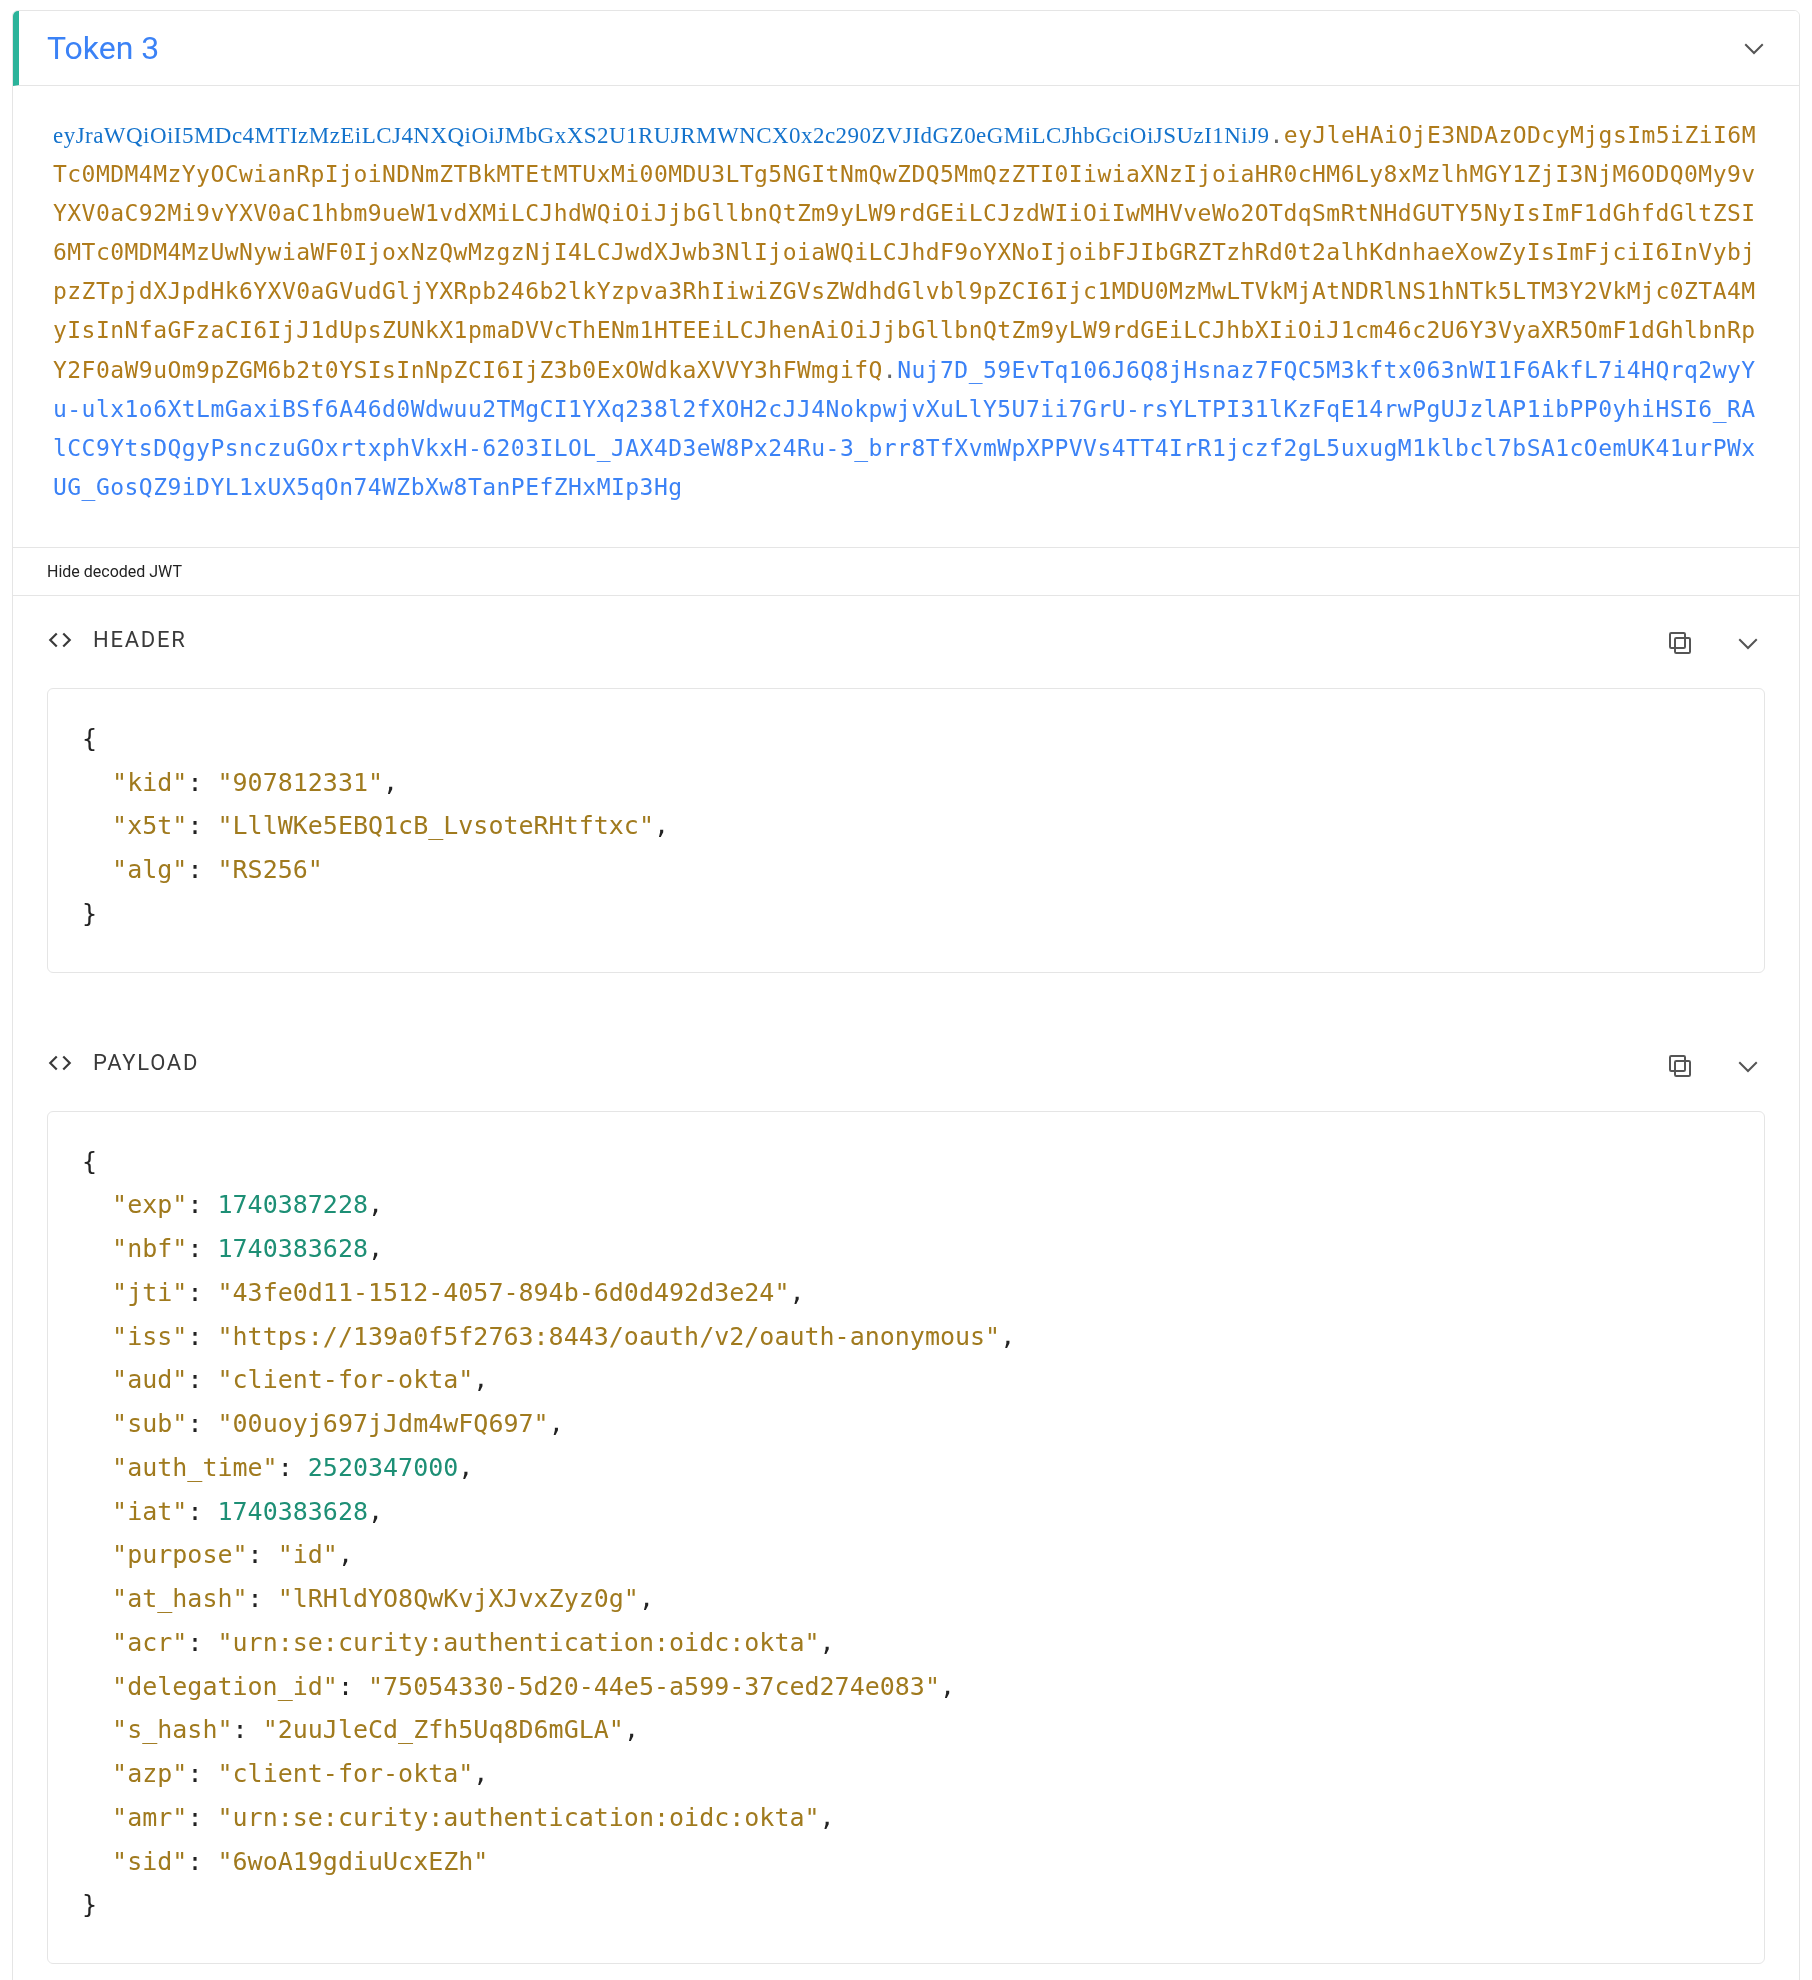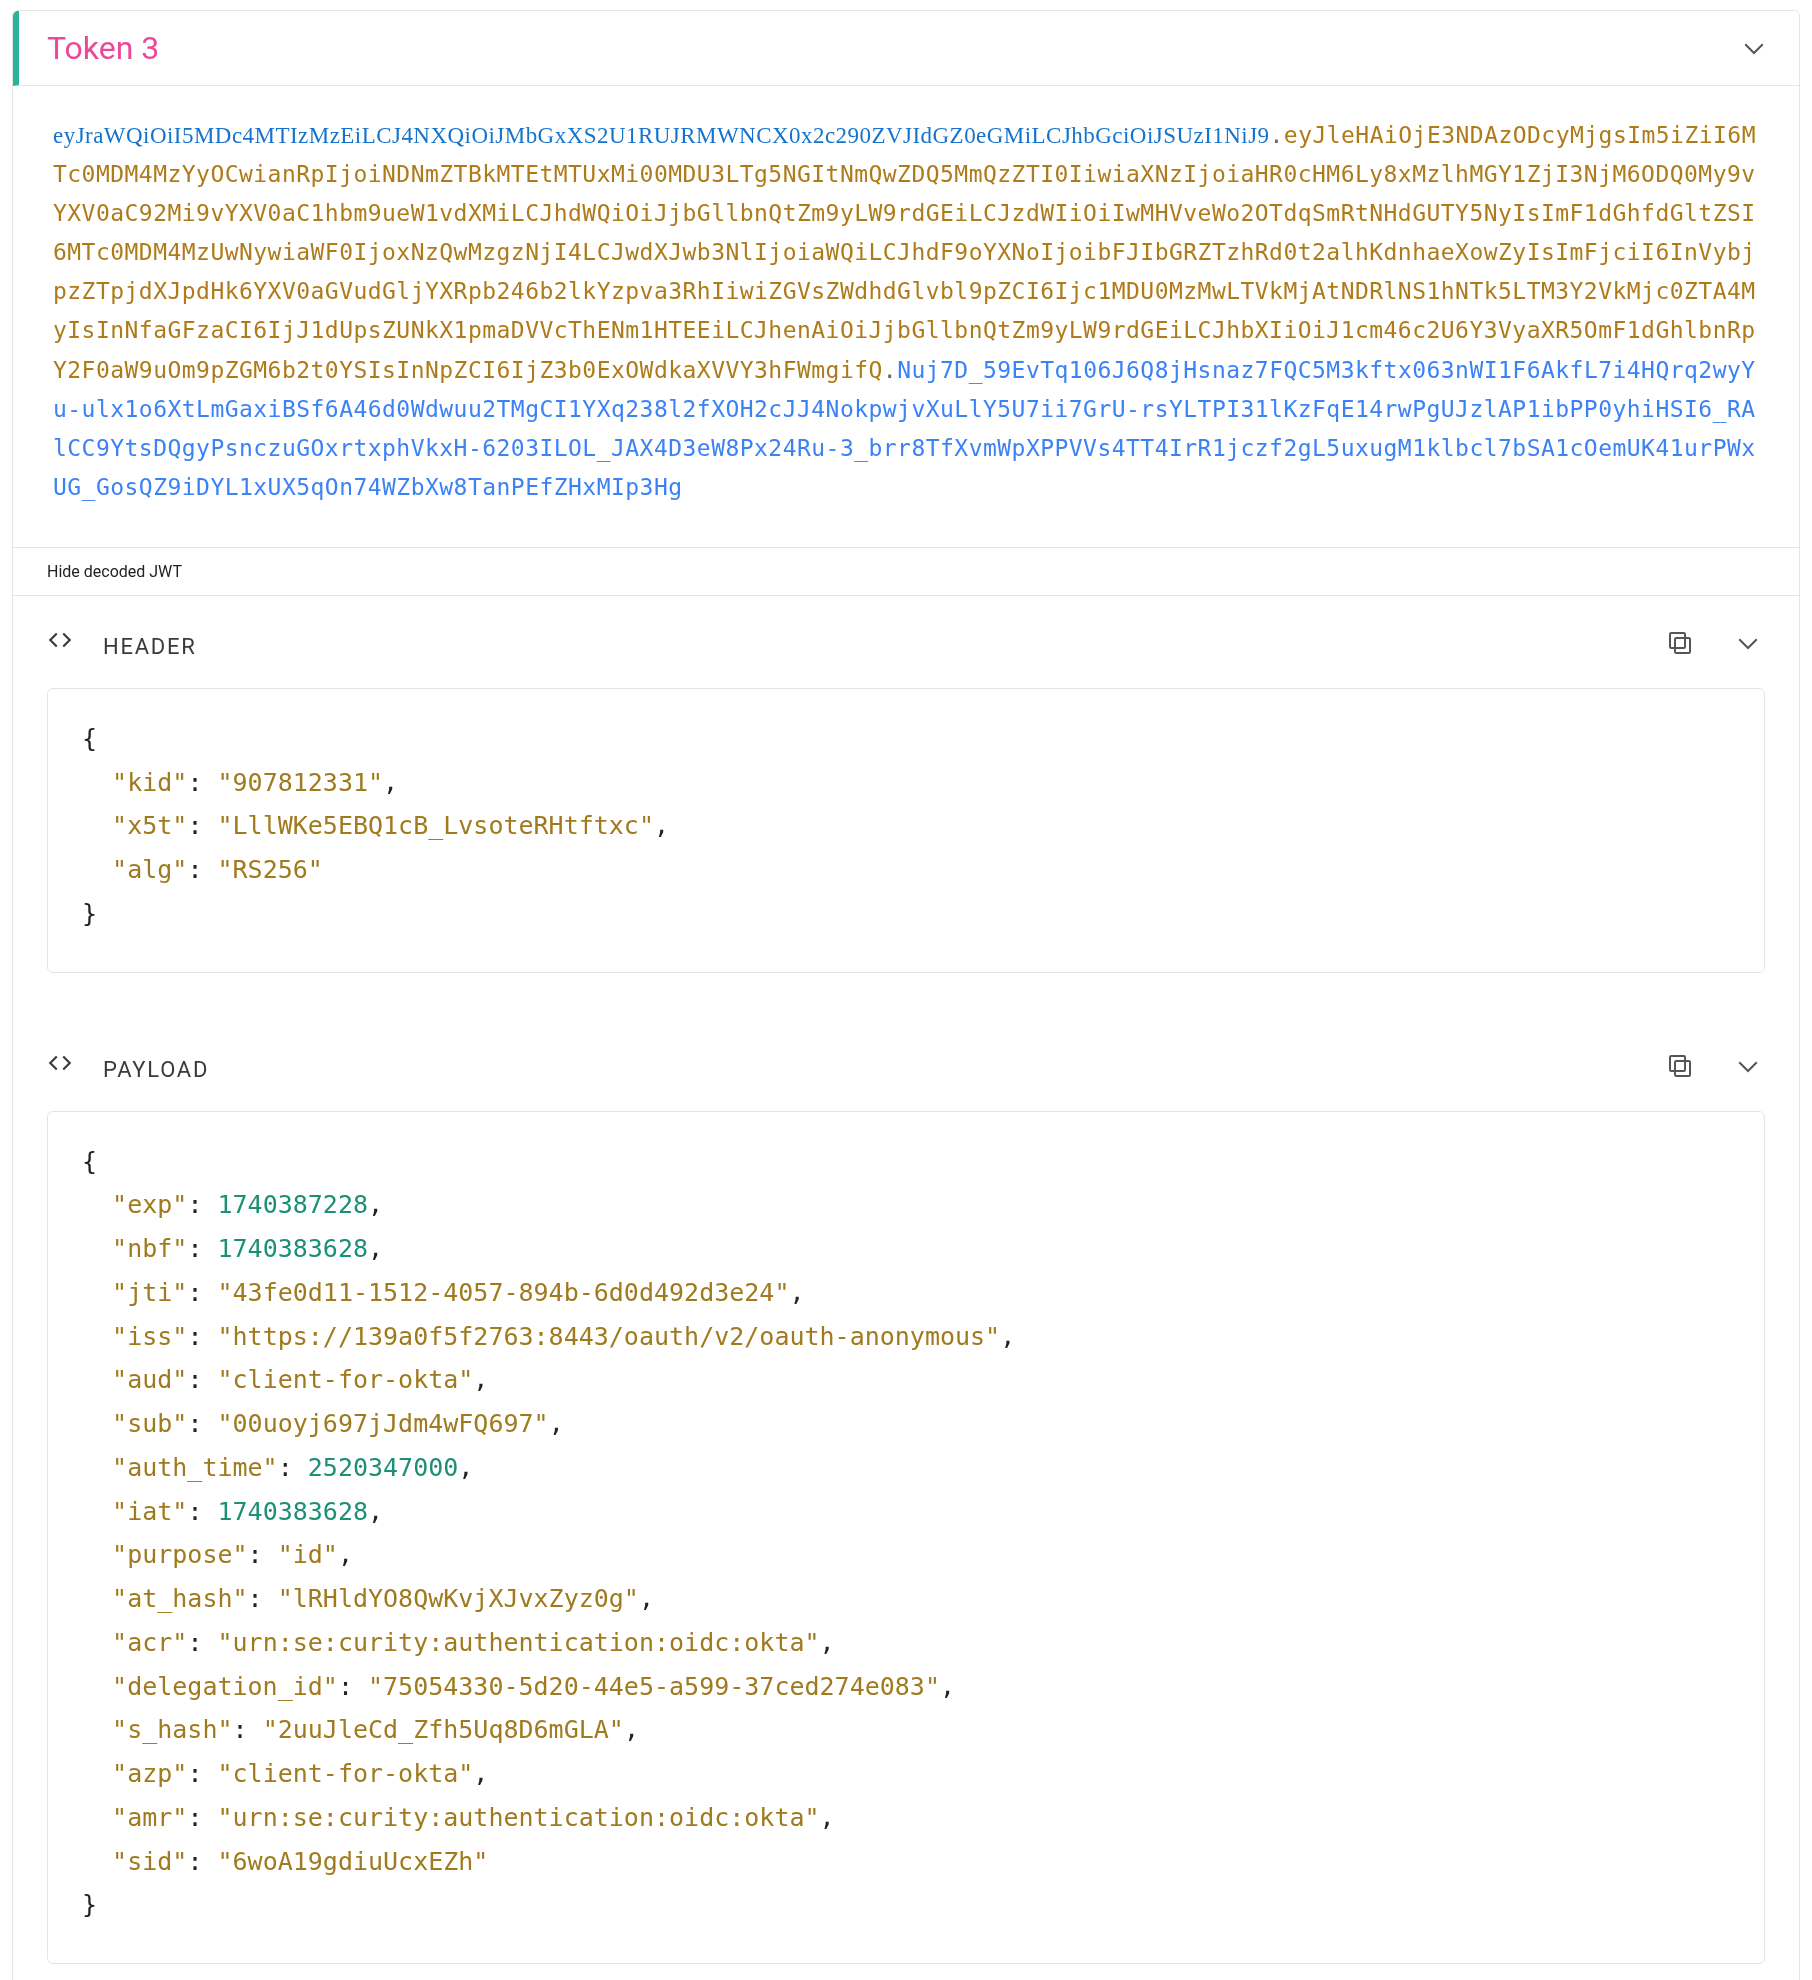--- a/index.html
+++ b/index.html
@@ -21,21 +21,21 @@
     align-items: center;
     justify-content: space-between;
     padding: 18px 28px;
     border-left: 6px solid #2bb39a;
     border-bottom: 1px solid #e5e5e5;
     background: #ffffff;
   }
   .card-header-title {
     font-size: 32px;
     font-weight: 400;
-    color: #ec4899;
+    color: #3b82f6;
   }
   .chev {
     width: 26px; height: 26px;
     stroke: #888; stroke-width: 2; fill: none;
   }
   .section {
     display: flex;
     justify-content: space-between;
     align-items: center;
     padding: 22px 34px 10px 34px;
@@ -79,22 +79,22 @@
     cursor: pointer;
   }
   .sub-section {
     padding: 30px 34px 10px 34px;
     display: flex;
     justify-content: space-between;
     align-items: center;
   }
   .sub-section-left {
     display: flex;
-    align-items: flex-end;
-    gap: 30px;
+    align-items: flex-start;
+    gap: 20px;
     color: #3a3a3a;
   }
   .sub-section-left svg { width: 26px; height: 26px; stroke: #3a3a3a; stroke-width: 2; fill: none; }
   .sub-section-title {
     font-size: 22px;
     letter-spacing: 0.08em;
     color: #3a3a3a;
   }
   .json-box {
     margin: 18px 34px 46px 34px;

